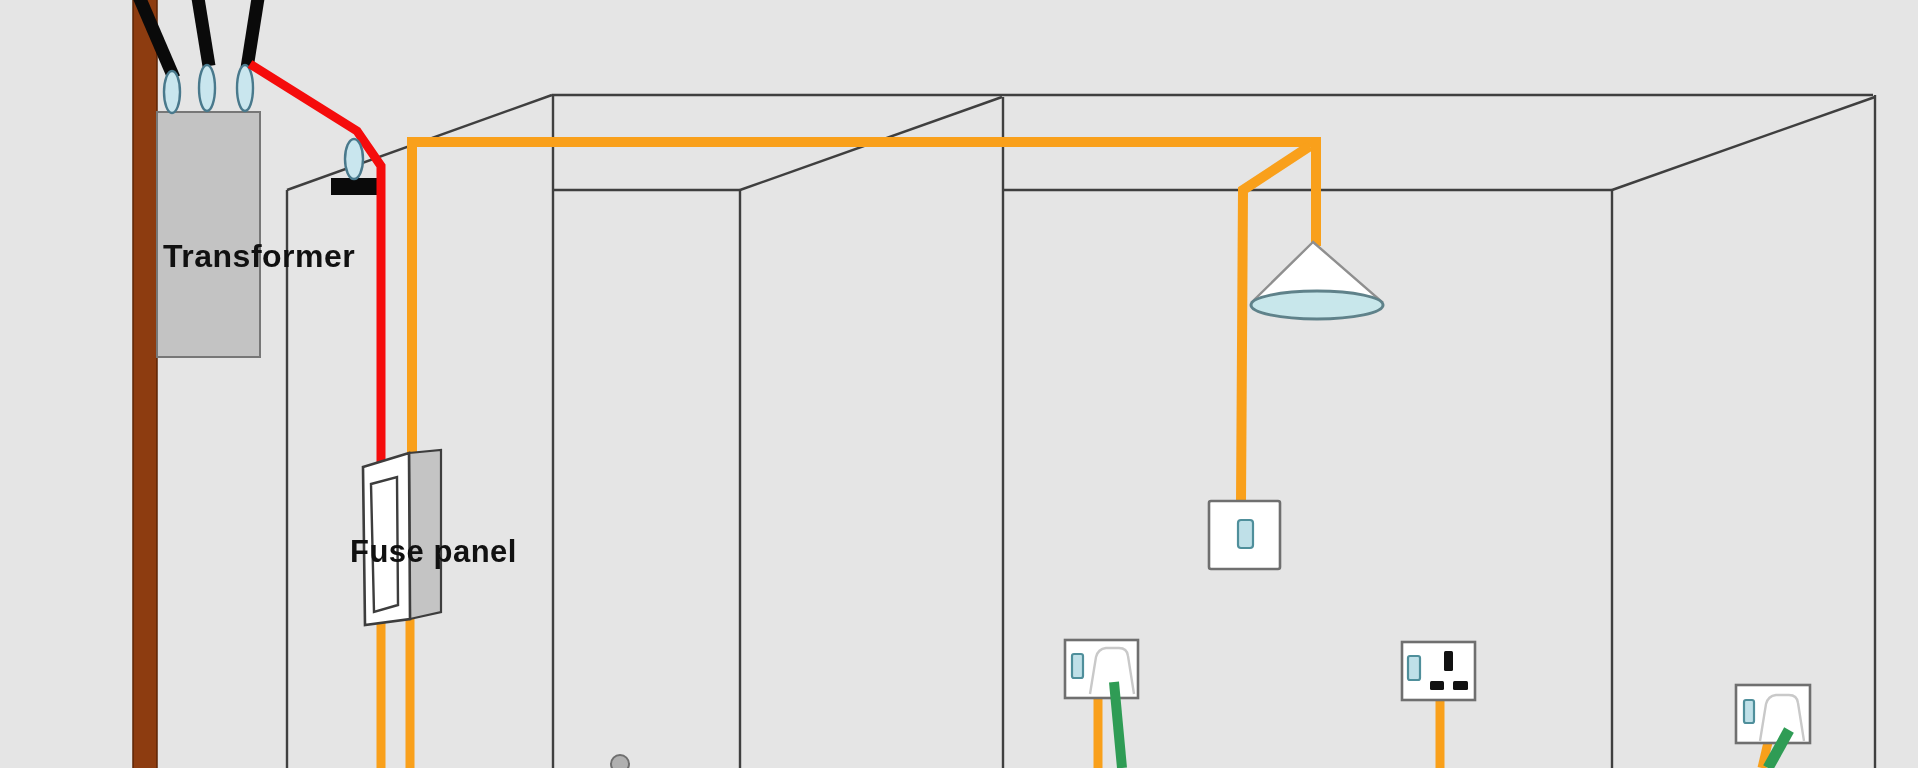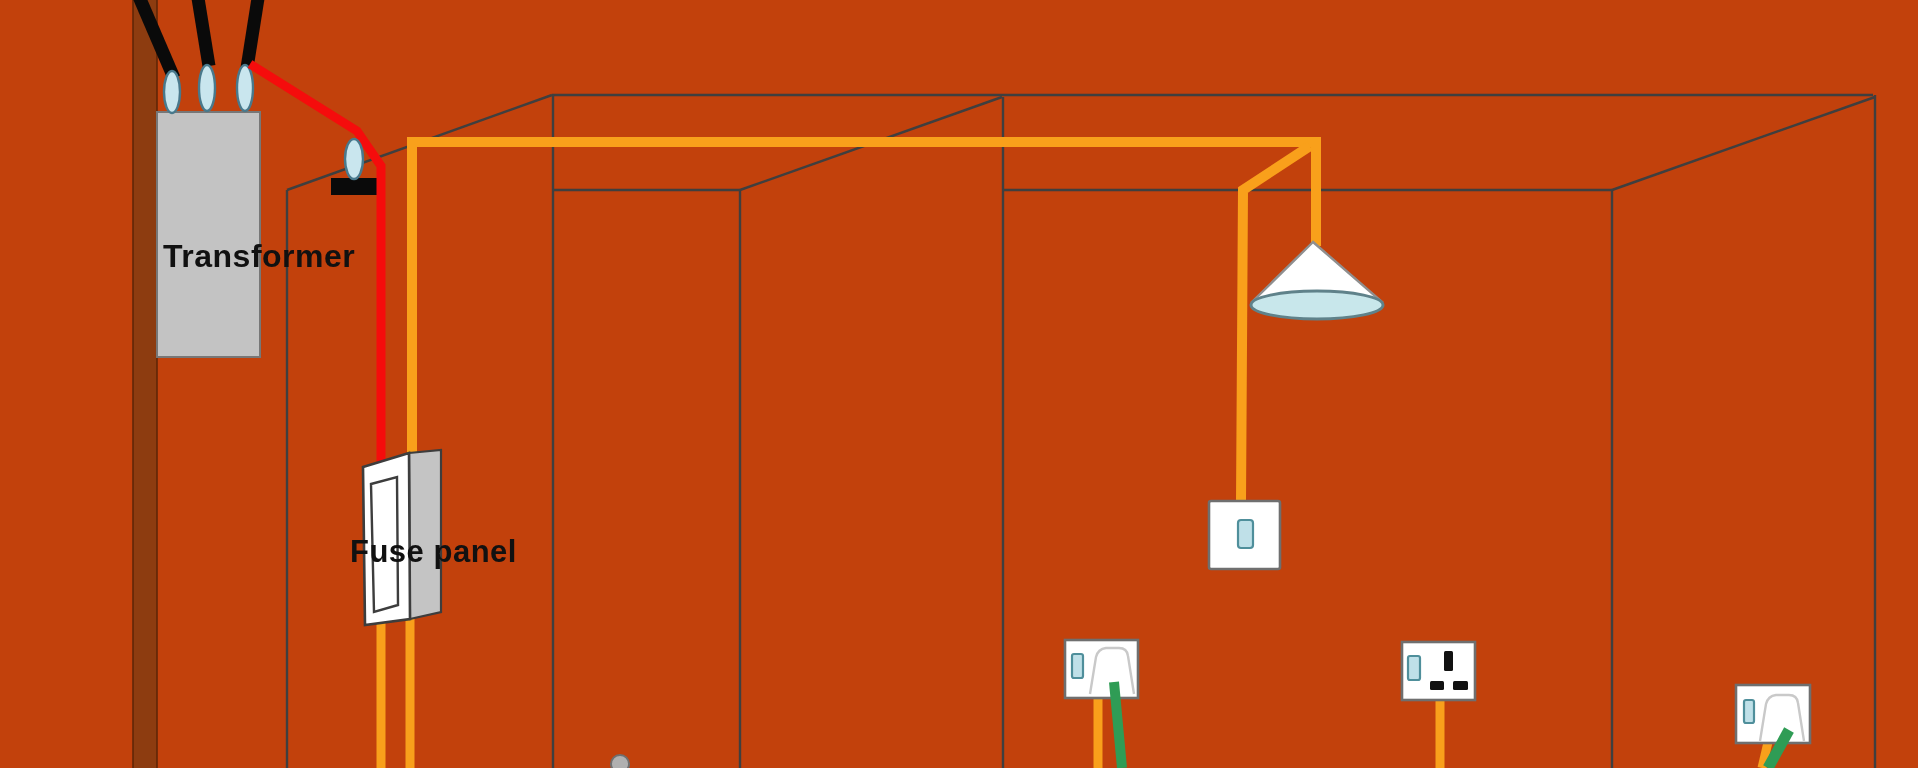--- a/index.html
+++ b/index.html
@@ -1,16 +1,16 @@
 <!DOCTYPE html>
 <html style="--wall_line: #3f3f3f; --pole_brown: #8d3c10; --pole_outline: #5c2506; --cable_black: #0a0a0a; --supply_red: #f50c0c; --live_orange: #f9a01b; --cord_green: #2f9c55; --insulator_blue: #c9e6ee; --insulator_outline: #49798c; --transformer_gray: #c3c3c3; --transformer_outline: #777777; --panel_side_gray: #c4c4c4; --panel_outline: #3d3d3d; --device_outline: #6f6f6f; --toggle_blue: #bfe0e8; --toggle_outline: #4f8f9b; --plug_outline: #c9c9c9; --slot_black: #111111; --lamp_shade_blue: #c8e7eb; --lamp_outline: #8f8f8f; --lamp_shade_outline: #5f828a; --knob_gray: #b0b0b0; --knob_outline: #6f6f6f; --label_color: #111111;"><head>
 <meta charset="utf-8">
 <style>
   html,body{margin:0;padding:0;background:#ffffff;}
-  .stage{position:relative;width:1918px;height:768px;background:#c2410c;overflow:hidden;}
+  .stage{position:relative;width:1918px;height:768px;background:#e5e5e5;overflow:hidden;}
   svg{display:block;}
   .wall{fill:none;stroke:var(--wall_line);stroke-width:2.4;}
   .pole{fill:var(--pole_brown);stroke:var(--pole_outline);stroke-width:1.5;}
   .cable{fill:none;stroke:var(--cable_black);stroke-width:13;}
   .wire-red{fill:none;stroke:var(--supply_red);stroke-width:9;}
   .wire-orange{fill:none;stroke:var(--live_orange);stroke-width:10;}
   .wire-orange-thin{fill:none;stroke:var(--live_orange);stroke-width:9;}
   .wire-green{fill:none;stroke:var(--cord_green);stroke-width:10;}
   .wire-green-thick{fill:none;stroke:var(--cord_green);stroke-width:11;}
   .insulator{fill:var(--insulator_blue);stroke:var(--insulator_outline);stroke-width:2.4;}

